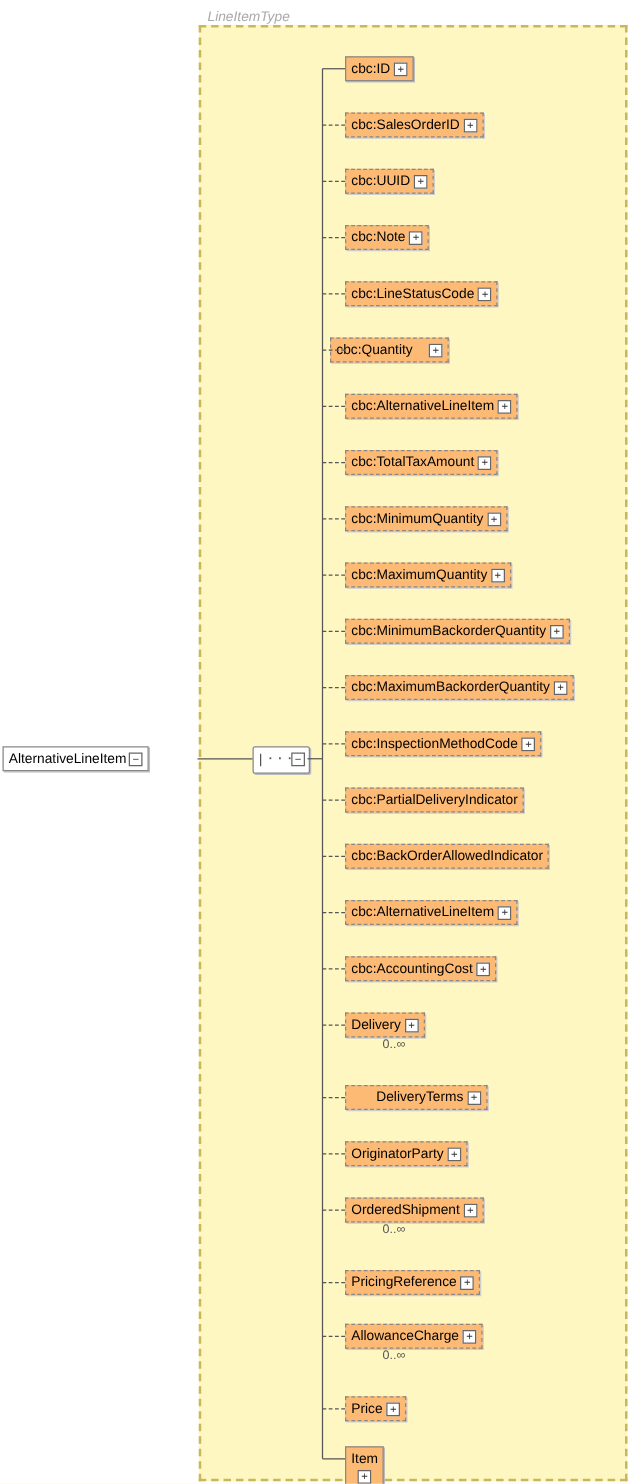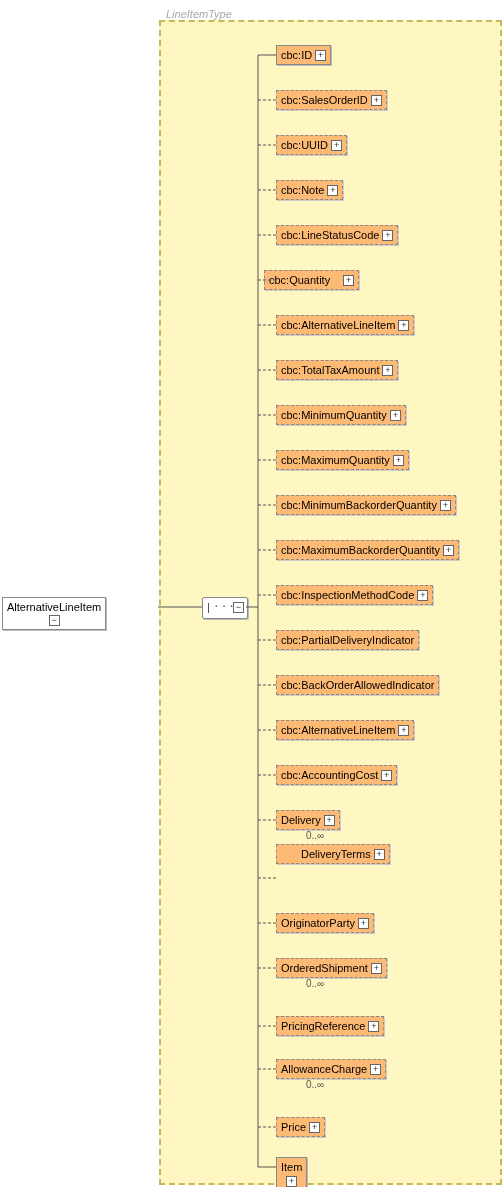--- a/index.html
+++ b/index.html
@@ -17,21 +17,20 @@
     position: absolute;
     left: 2px;
     top: 597px;
     background: #fff;
     border: 1px solid #888;
     padding: 3px 4px;
     box-shadow: 1px 1px 0 #bbb;
     display: flex;
     align-items: center;
     gap: 2px;
-    flex-direction: column;
   }
   .expand-box {
     width: 9px;
     height: 9px;
     border: 1px solid #666;
     display: inline-flex;
     align-items: center;
     justify-content: center;
     font-size: 9px;
     line-height: 7px;
@@ -206,21 +205,21 @@
     </div>
     <div class="child-node optional" style="left: 276px; top: 765px;">
       <span>cbc:AccountingCost</span>
       <span class="expand-box plus"></span>
     </div>
     <div class="child-node optional" style="left: 276px; top: 810px;">
       <span>Delivery</span>
       <span class="expand-box plus"></span>
     </div>
     <div class="cardinality" style="left: 306px; top: 830px;">0..∞</div>
-    <div class="child-node optional" style="left: 276px; top: 844px; padding-left: 24px;">
+    <div class="child-node optional" style="left: 276px; top: 868px; padding-left: 24px;">
       <span>DeliveryTerms</span>
       <span class="expand-box plus"></span>
     </div>
     <div class="child-node optional" style="left: 276px; top: 913px;">
       <span>OriginatorParty</span>
       <span class="expand-box plus"></span>
     </div>
     <div class="child-node optional" style="left: 276px; top: 958px;">
       <span>OrderedShipment</span>
       <span class="expand-box plus"></span>

